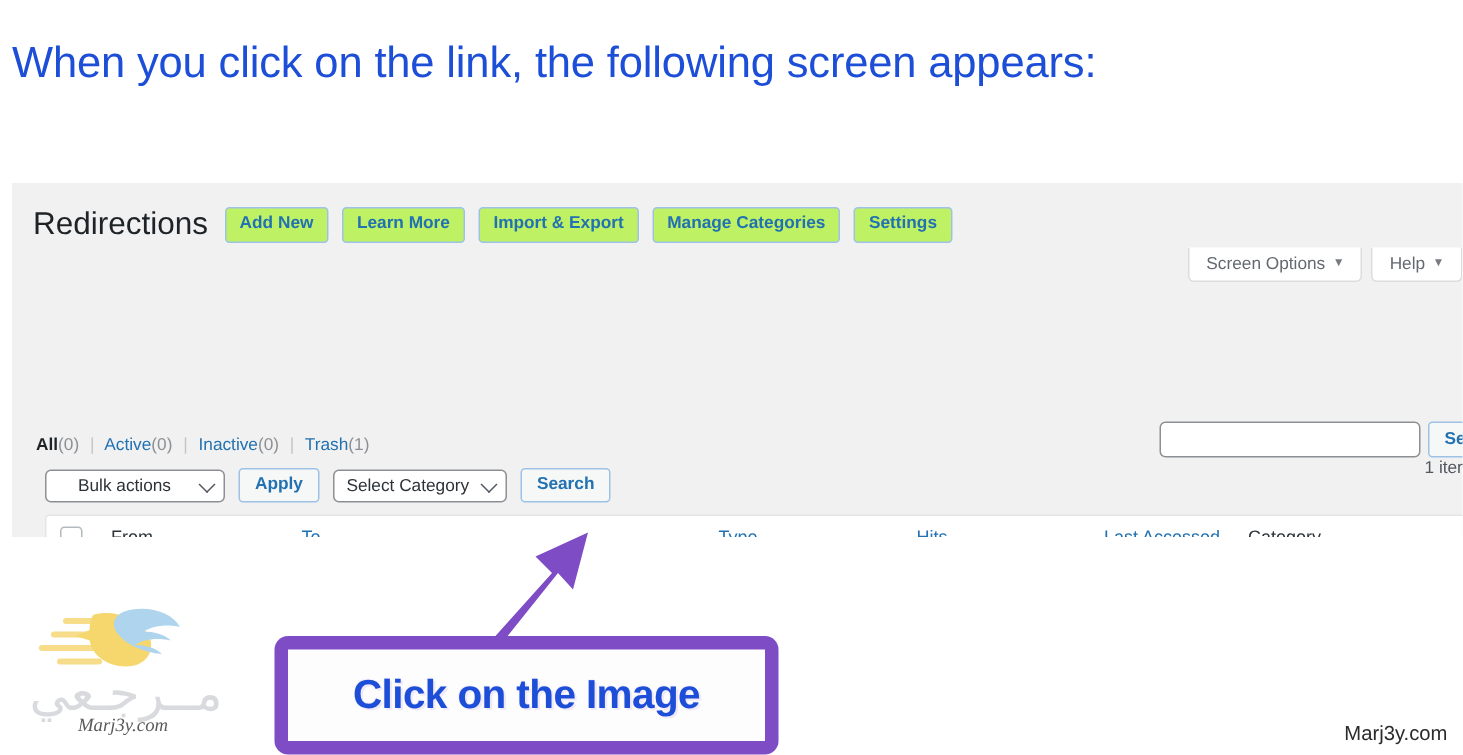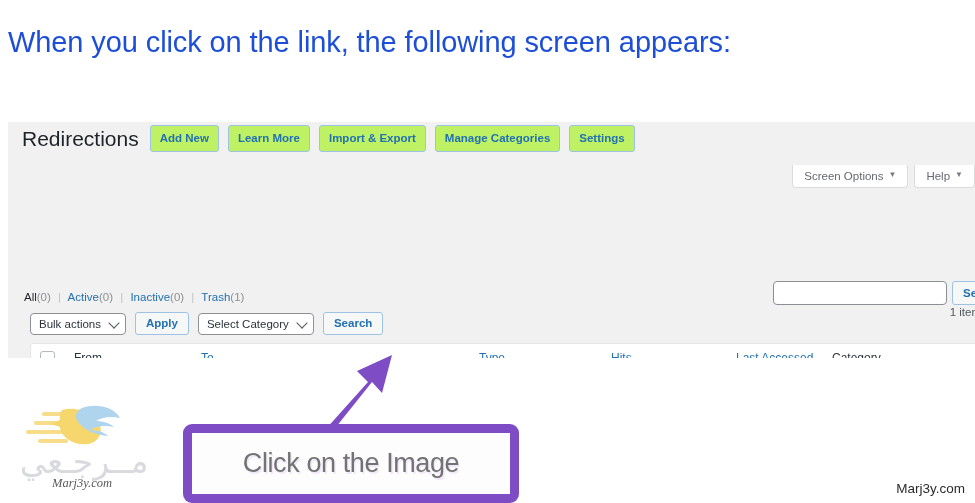--- a/index.html
+++ b/index.html
@@ -70,22 +70,23 @@
     font-size: 8px;
     color: #787c82;
     position: relative;
     top: -1px;
   }
 
   
   .title-row {
     position: absolute;
     left: 14px;
-    top: 3px;
-    display: flex;
+    top: 14px;
+    display: flex;
+    align-items: center;
     gap: 9px;
   }
   .page-title {
     font-size: 21px;
     font-weight: 400;
     color: #1d2327;
     line-height: 1.3;
     white-space: nowrap;
     padding-right: 2px;
   }
@@ -107,21 +108,21 @@
     position: absolute;
     left: 16px;
     top: 168px;
     font-size: 11.5px;
     color: #50575e;
     white-space: nowrap;
     line-height: 15px;
   }
   .subsubsub .sep { color: #c3c4c7; margin: 0 4px; }
   .subsubsub a { color: #2271b1; text-decoration: none; }
-  .subsubsub .current { color: #1d2327; font-weight: 400; }
+  .subsubsub .current { color: #1d2327; font-weight: 700; }
   .subsubsub .cnt { color: #8c8f94; font-weight: 400; }
 
   
   .search-box {
     position: absolute;
     top: 159px;
     left: 765px;
     display: flex;
     align-items: center;
     gap: 5px;
@@ -179,21 +180,21 @@
     background: #ffffff;
     font-size: 11.5px;
     color: #2c3338;
     display: flex;
     align-items: center;
     padding: 0 22px 0 8px;
     box-sizing: border-box;
     white-space: nowrap;
     cursor: pointer;
   }
-  .wp-select.bulk { width: 96px; }
+  .wp-select.bulk { width: 120px; justify-content: center; }
   .wp-select.cat  { width: 116px; }
   .wp-select .chev {
     position: absolute;
     right: 7px;
     top: 50%;
     width: 7px;
     height: 7px;
     margin-top: -5px;
     border-right: 1.3px solid #50575e;
     border-bottom: 1.3px solid #50575e;
@@ -279,22 +280,22 @@
     width: 100%;
     height: 100%;
     background: #fdfdfd;
     display: flex;
     align-items: center;
     justify-content: center;
     box-sizing: border-box;
   }
   .callout-text {
     font-size: 27px;
-    font-weight: 400;
-    color: #737373;
+    font-weight: 700;
+    color: #1d4ed8;
     letter-spacing: -0.4px;
     white-space: nowrap;
     text-shadow: 1.5px 1.5px 0 #f0eaf8, -0.5px -0.5px 0 #f4eefb;
   }
 
   
   .brand-logo {
     position: absolute;
     left: 4px;
     top: 400px;

